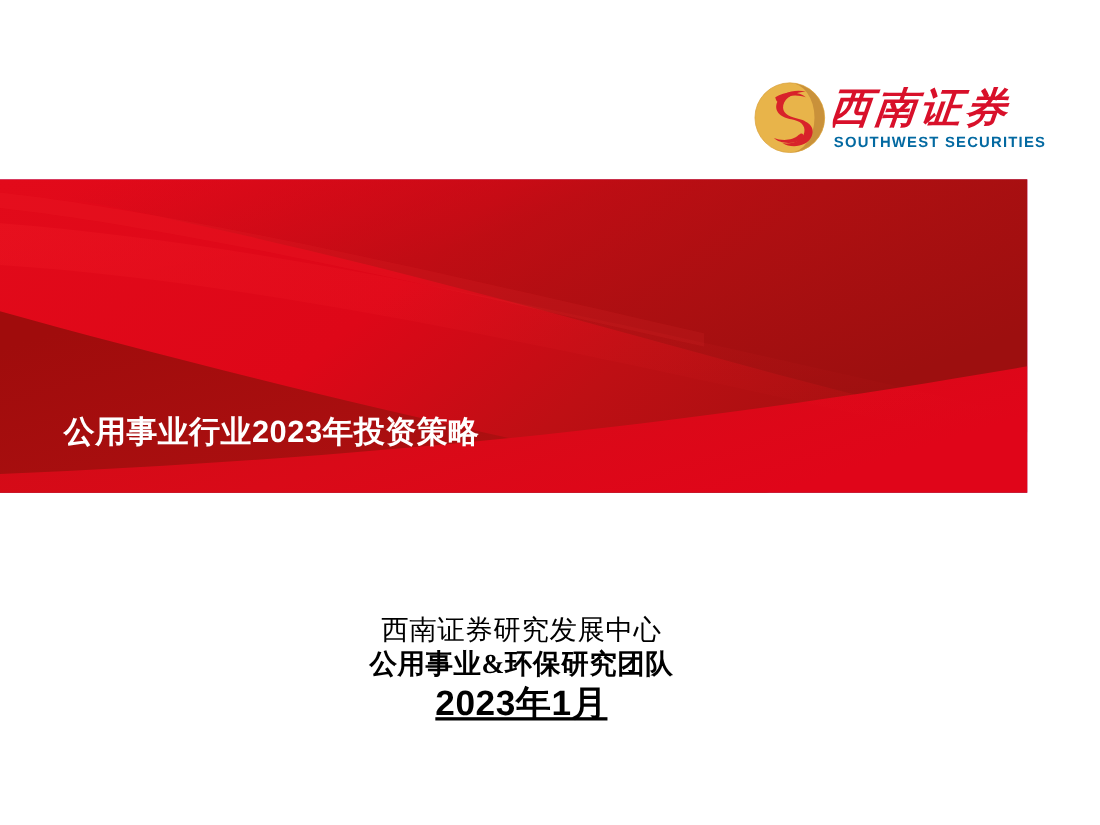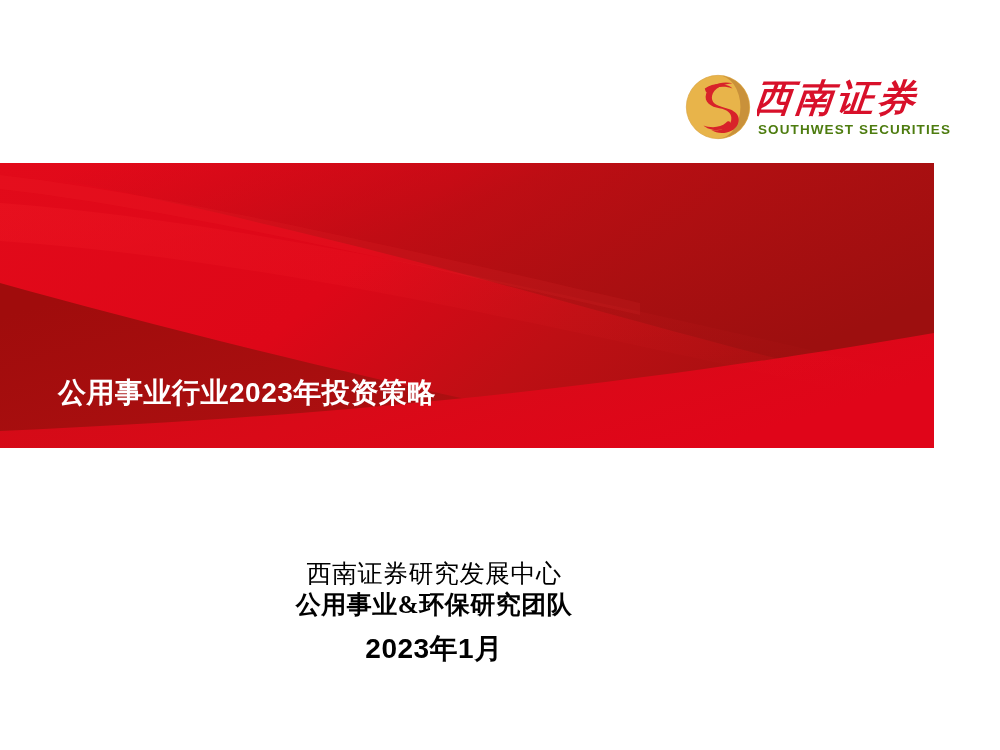--- a/index.html
+++ b/index.html
@@ -56,21 +56,21 @@
   }
   .logo-en {
     position: absolute;
     left: 1px;
     top: 50px;
     width: 192px;
     font-family: "Liberation Sans", sans-serif;
     font-size: 13.5px;
     font-weight: bold;
     letter-spacing: 1.1px;
-    color: #4d7c0f;
+    color: #0369a1;
     white-space: nowrap;
     line-height: 16px;
   }
 
   
   .banner {
     position: absolute;
     left: 0px;
     top: 163px;
     width: 934px;
@@ -99,41 +99,43 @@
     z-index: 5;
   }
 
   
   .footer-block {
     position: absolute;
     left: 0px;
     top: 558px;
     width: 868px;
     text-align: center;
+    padding-left: 40px;
   }
   .footer-line {
     color: #000000;
     white-space: nowrap;
   }
   .footer-line.serif {
     font-family: "Liberation Serif", "DejaVu Serif", serif;
     font-size: 25px;
     line-height: 31px;
     letter-spacing: 0.5px;
   }
   .footer-line.serif.bold-amp {
     font-weight: bold;
   }
   .footer-line.date {
     font-family: "Liberation Sans", sans-serif;
-    font-size: 28px;
+    font-size: 32px;
     font-weight: bold;
     line-height: 34px;
     letter-spacing: 0.5px;
-    margin-top: 12px;
+    margin-top: 2px;
+    text-decoration: underline;
   }
 </style>
 </head>
 <body>
 
 <div class="slide">
 
   <div class="logo-block">
 
     <div class="logo-mark">

